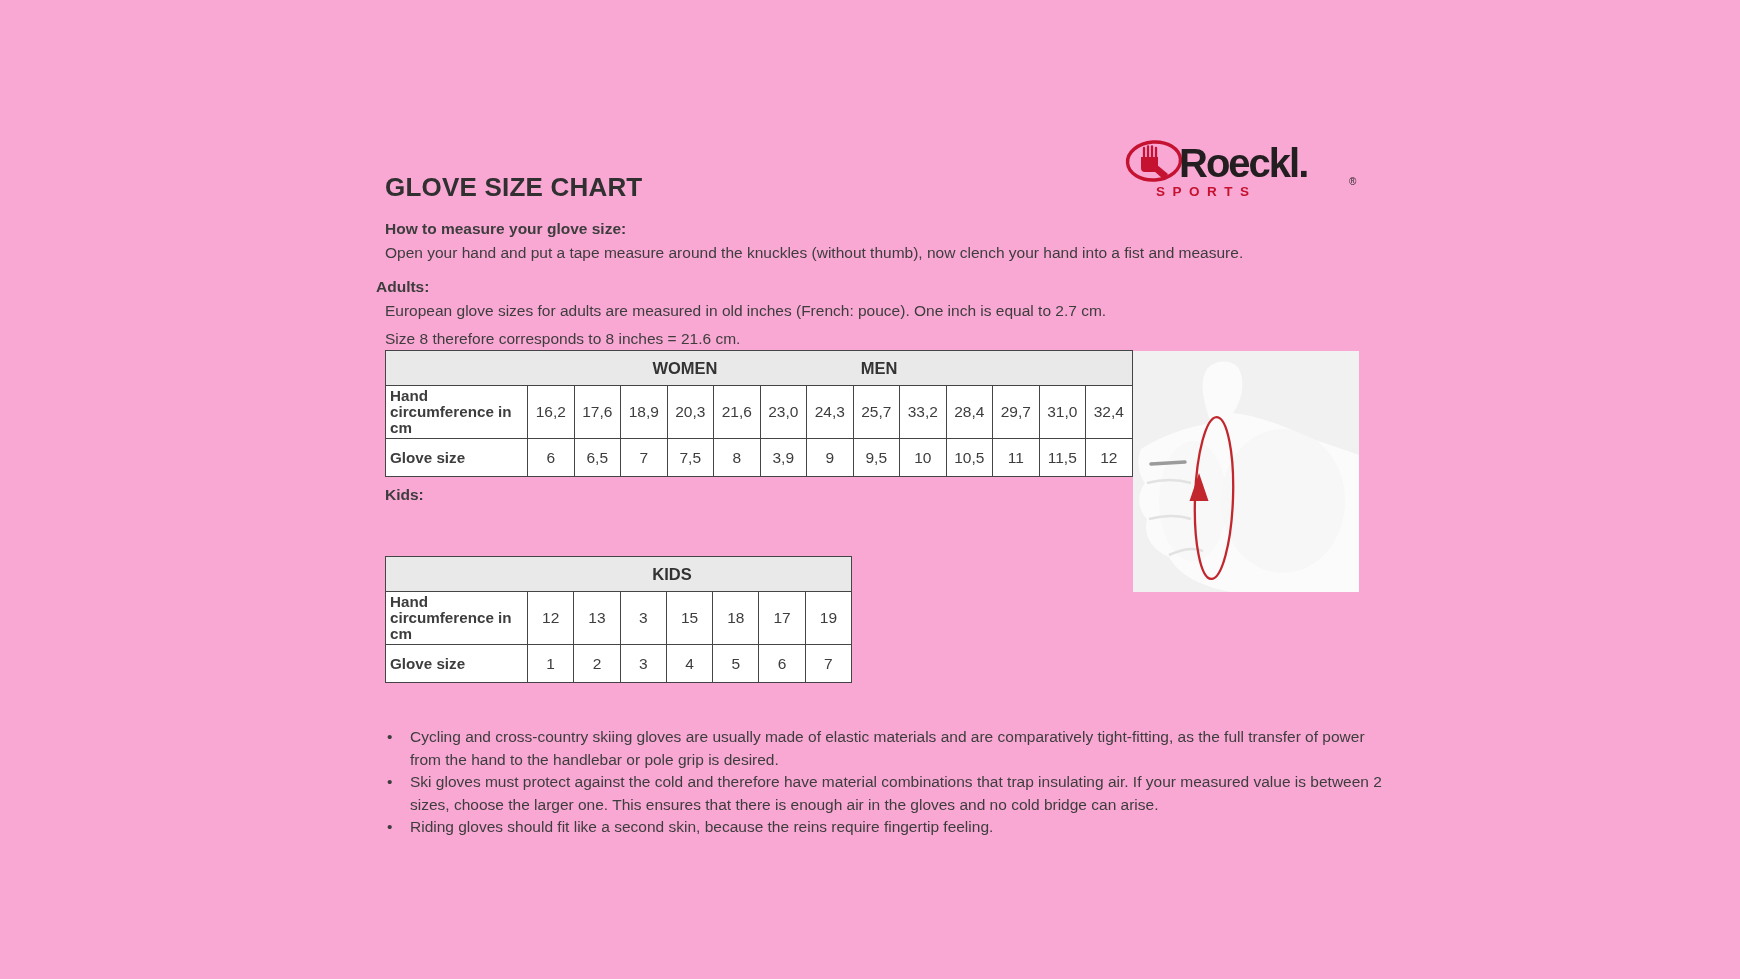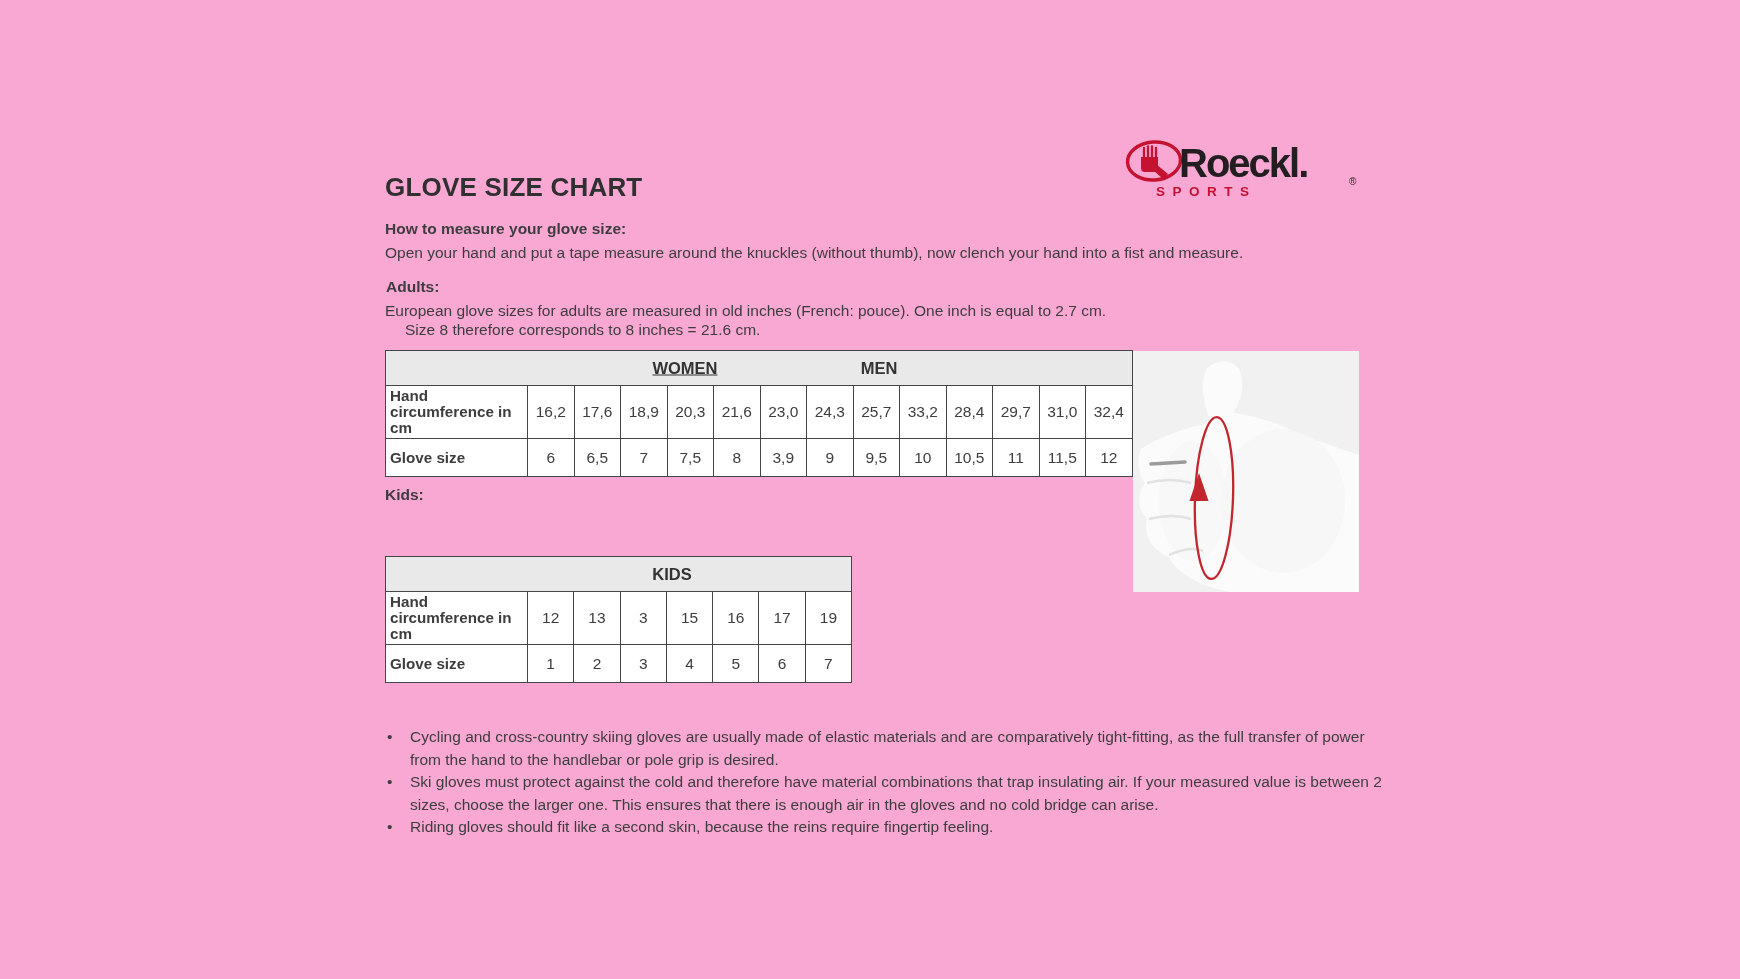--- a/index.html
+++ b/index.html
@@ -12,23 +12,23 @@
 
   .abs{position:absolute;}
   .doc-title{
     left:385px;top:172px;font-size:26px;font-weight:700;color:#303030;letter-spacing:.2px;
   }
   .txt{font-size:15.5px;line-height:22px;color:#3d3d3d;}
   .b{font-weight:700;}
 
   .how-heading{left:385px;top:218px;}
   .how-body{left:385px;top:242px;}
-  .adults-heading{left:386px;top:276px;}
+  .adults-heading{left:376px;top:276px;}
   .adults-line1{left:385px;top:300px;}
-  .adults-line2{left:385px;top:319px;margin-left:20px;}
+  .adults-line2{left:385px;top:328px;}
   .kids-heading{left:385px;top:484px;}
   .kids-body{left:385px;top:508px;width:800px;}
   .guide-heading{left:385px;top:698px;}
 
   
   .size-table{
     position:absolute;border-collapse:collapse;table-layout:fixed;background:#fff;
   }
   .size-table td{
     border:1.5px solid #454545;text-align:center;vertical-align:middle;
@@ -39,21 +39,21 @@
   }
   .group-row td{background:#e9e9e9;height:34px;position:relative;}
   .circ-row td{height:44px;}
   .size-row td{height:33px;}
   .group-wrap{position:relative;width:100%;height:34px;}
   .group-wrap span{
     position:absolute;top:50%;transform:translate(-50%,-50%);
     font-weight:700;font-size:16.5px;color:#333;
   }
   .adults-table{left:385px;top:350px;width:747px;}
-  .adults-table .gw{left:299px;text-decoration:underline;}
+  .adults-table .gw{left:299px;}
   .adults-table .gm{left:493px;}
   .kids-table{left:385px;top:556px;width:466px;}
   .kids-table .gk{left:286px;}
   col.label-col{width:142px;}
   .adults-table col.data-col{width:46.5px;}
   .kids-table col.data-col{width:46.3px;}
 
   
   .bullets{left:385px;top:726px;width:1005px;}
   .bullet{display:flex;align-items:flex-start;line-height:22.5px;font-size:15.5px;}
@@ -204,21 +204,21 @@
             <span class="gk">KIDS</span>
           </div>
         </td>
       </tr>
       <tr class="circ-row">
         <td class="lbl">Hand circumference in cm</td>
         <td>12</td>
         <td>13</td>
         <td>3</td>
         <td>15</td>
-        <td>16</td>
+        <td>18</td>
         <td>17</td>
         <td>19</td>
       </tr>
       <tr class="size-row">
         <td class="lbl">Glove size</td>
         <td>1</td>
         <td>2</td>
         <td>3</td>
         <td>4</td>
         <td>5</td>

